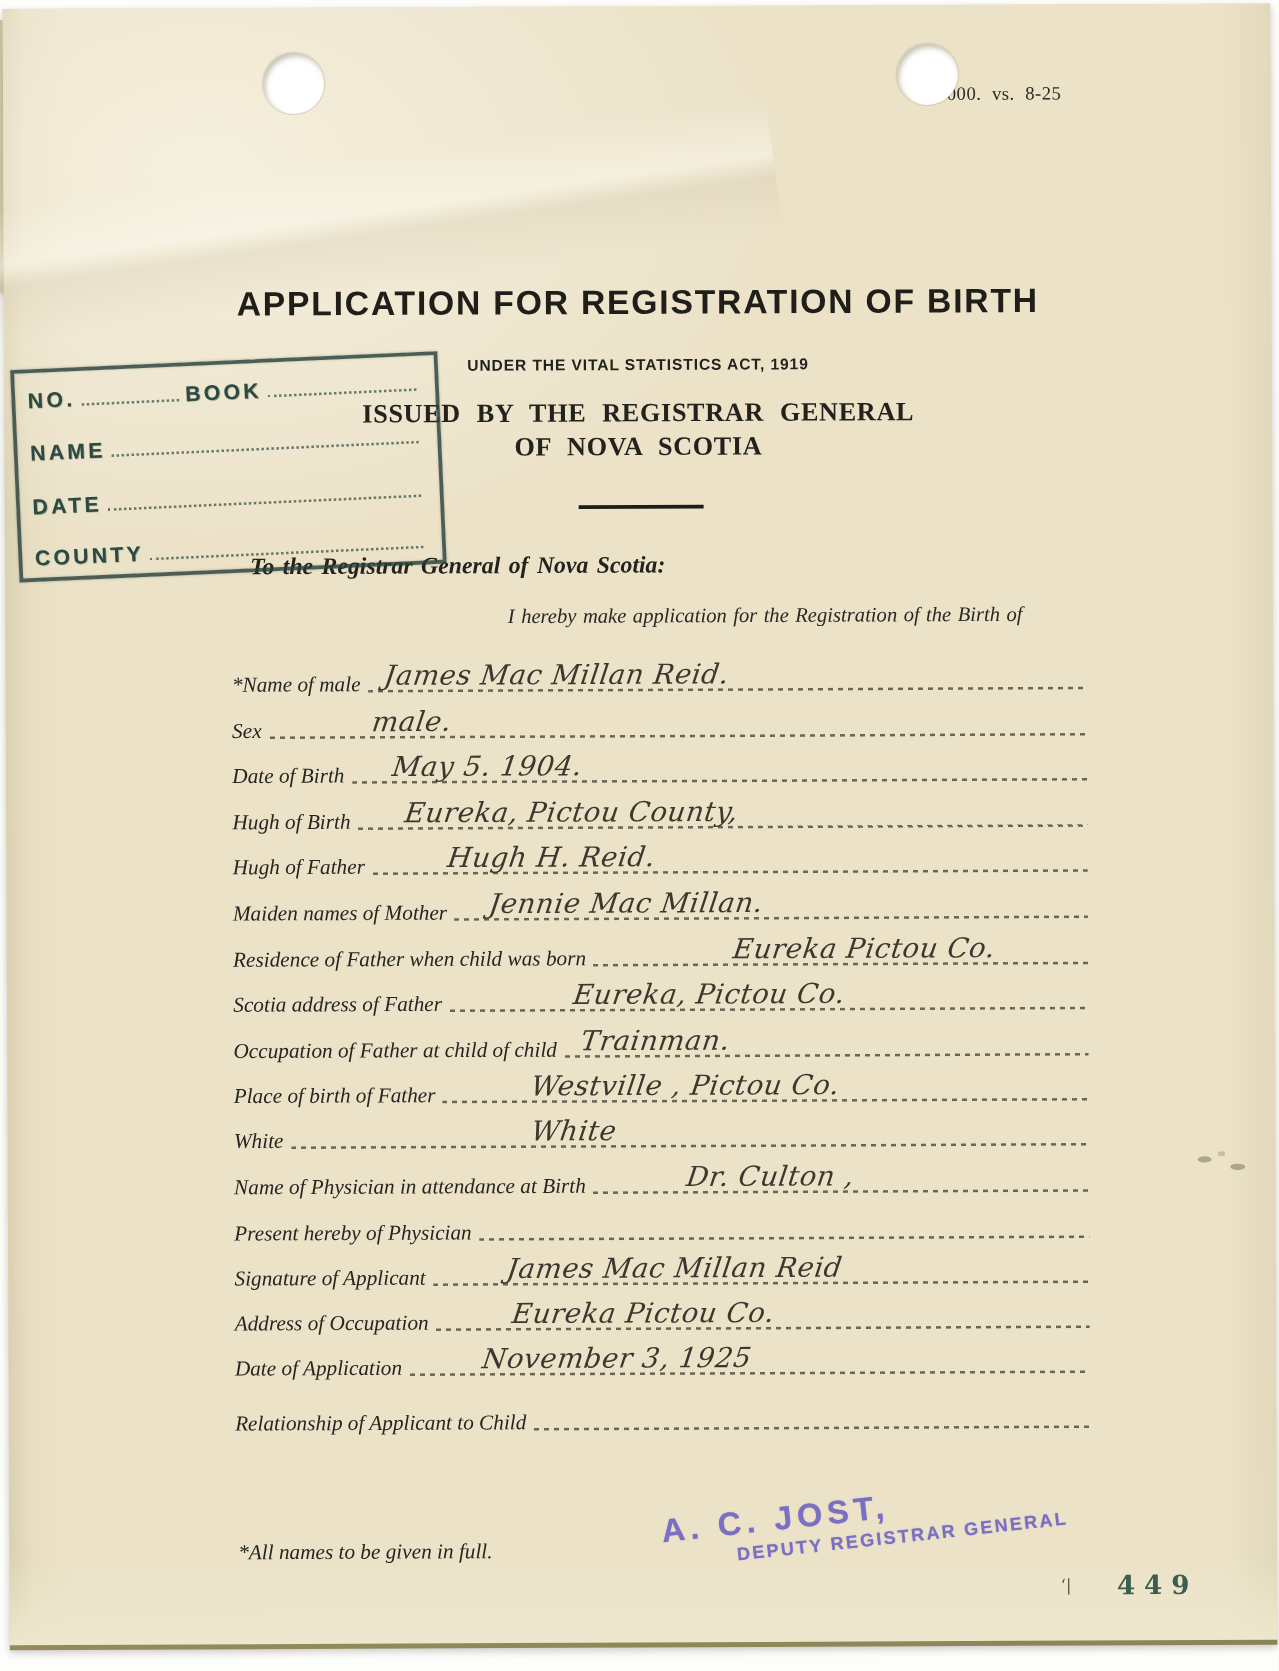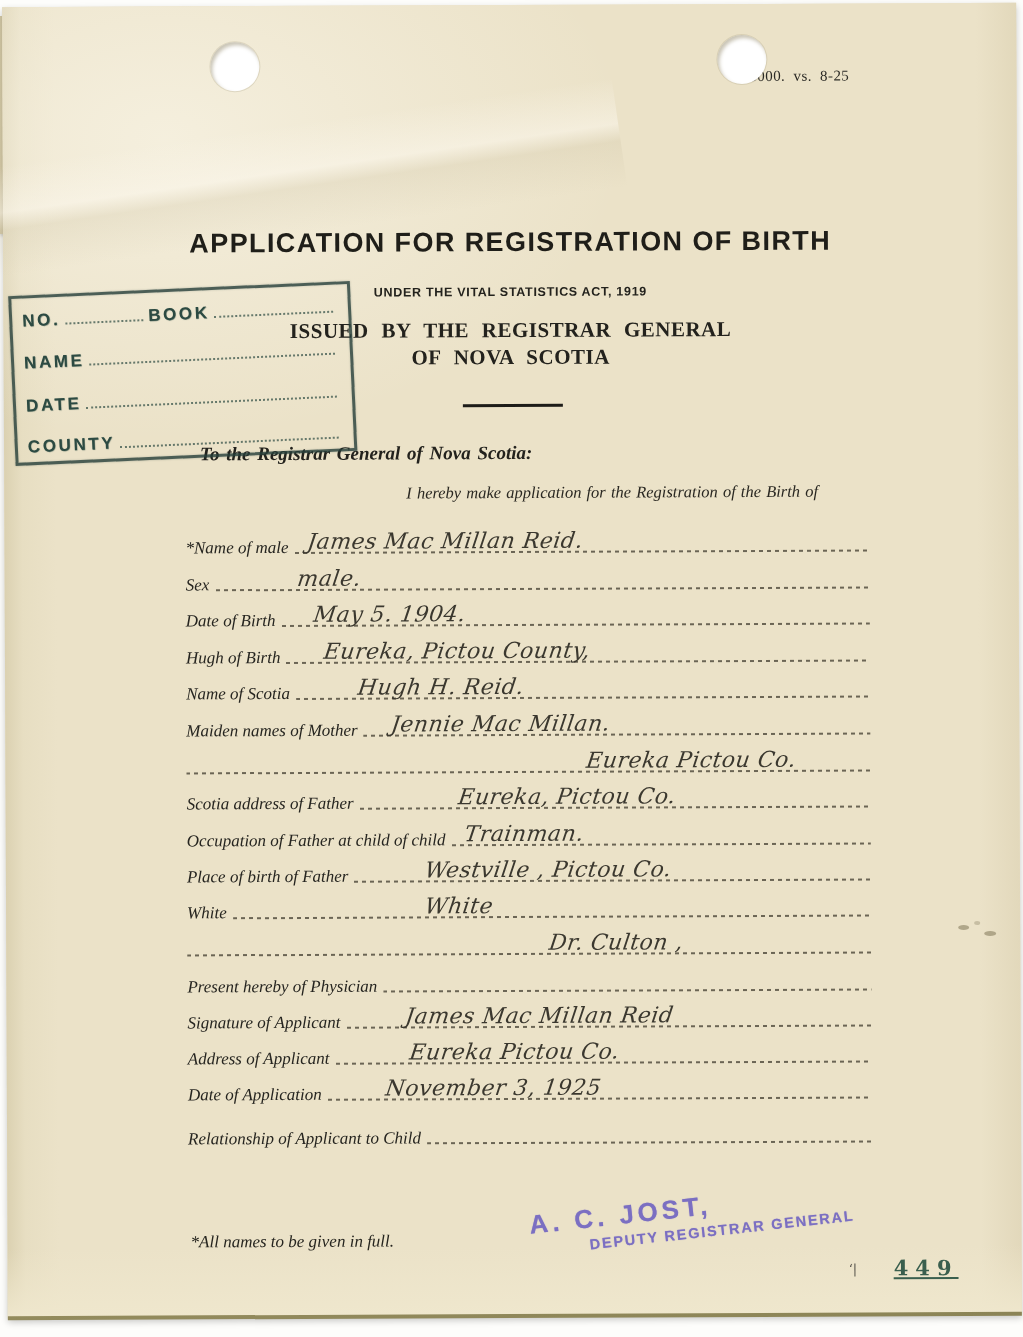--- a/index.html
+++ b/index.html
@@ -103,21 +103,21 @@
   .jost-stamp {
     position:absolute; left:522px; top:1190px; transform:rotate(-6deg);
     color:#7266c2; opacity:.92; z-index:3;
   }
   .jost1 { font:700 26px/1 "Liberation Sans", sans-serif; letter-spacing:4px;
     text-shadow:0 0 1px rgba(114,102,194,.65); }
   .jost2 { font:700 14.5px/1 "Liberation Sans", sans-serif; letter-spacing:1.8px;
     margin:6px 0 0 58px; text-shadow:0 0 1px rgba(114,102,194,.65); }
 
   .page-num { position:absolute; left:886px; top:1252px;
-    font:700 21px "DejaVu Serif", serif; letter-spacing:7px; color:#3a5f4e;text-decoration:underline; }
+    font:700 21px "DejaVu Serif", serif; letter-spacing:7px; color:#3a5f4e; }
   .page-mark { position:absolute; left:841px; top:1258px;
     font:13px "DejaVu Serif", serif; color:#55524a; }
 
   .smudge { position:absolute; border-radius:50%; background:rgba(128,118,88,.55); }
   .sm1 { left:952px; top:922px; width:11px; height:5px; }
   .sm2 { left:968px; top:918px; width:6px; height:4px; opacity:.6; }
   .sm3 { left:978px; top:928px; width:12px; height:5px; }
 </style>
 </head>
 <body>
@@ -176,30 +176,31 @@
       <span class="flabel">Date of Birth</span>
       <span class="fdots"></span>
       <span class="hand" style="left:128px">May 5.  1904.</span>
     </div>
     <div class="frow" style="top:628px">
       <span class="flabel">Hugh of Birth</span>
       <span class="fdots"></span>
       <span class="hand" style="left:138px">Eureka,  Pictou County,</span>
     </div>
     <div class="frow" style="top:664px">
-      <span class="flabel">Name of Scotia</span>
+      <span class="flabel">Hugh of Father</span>
       <span class="fdots"></span>
       <span class="hand" style="left:172px">Hugh  H.  Reid.</span>
     </div>
     <div class="frow" style="top:701px">
       <span class="flabel">Maiden names of Mother</span>
       <span class="fdots"></span>
       <span class="hand" style="left:205px">Jennie  Mac Millan.</span>
     </div>
     <div class="frow" style="top:738px">
+      <span class="flabel">Residence of Father when child was born</span>
       <span class="fdots"></span>
       <span class="hand" style="left:400px">Eureka   Pictou Co.</span>
     </div>
     <div class="frow" style="top:774px">
       <span class="flabel">Scotia address of Father</span>
       <span class="fdots"></span>
       <span class="hand" style="left:272px">Eureka,  Pictou Co.</span>
     </div>
     <div class="frow" style="top:811px">
       <span class="flabel">Occupation of Father at child of child</span>
@@ -210,34 +211,35 @@
       <span class="flabel">Place of birth of Father</span>
       <span class="fdots"></span>
       <span class="hand" style="left:238px">Westville ,  Pictou Co.</span>
     </div>
     <div class="frow" style="top:883px">
       <span class="flabel">White</span>
       <span class="fdots"></span>
       <span class="hand" style="left:238px">White</span>
     </div>
     <div class="frow" style="top:920px">
+      <span class="flabel">Name of Physician in attendance at Birth</span>
       <span class="fdots"></span>
       <span class="hand" style="left:362px">Dr.  Culton ,</span>
     </div>
     <div class="frow" style="top:957px">
       <span class="flabel">Present hereby of Physician</span>
       <span class="fdots"></span>
     </div>
     <div class="frow" style="top:993px">
       <span class="flabel">Signature of Applicant</span>
       <span class="fdots"></span>
       <span class="hand" style="left:218px">James Mac Millan Reid</span>
     </div>
     <div class="frow" style="top:1029px">
-      <span class="flabel">Address of Applicant</span>
+      <span class="flabel">Address of Occupation</span>
       <span class="fdots"></span>
       <span class="hand" style="left:222px">Eureka  Pictou Co.</span>
     </div>
     <div class="frow" style="top:1065px">
       <span class="flabel">Date of Application</span>
       <span class="fdots"></span>
       <span class="hand" style="left:198px">November 3,  1925</span>
     </div>
     <div class="frow" style="top:1109px">
       <span class="flabel">Relationship of Applicant to Child</span>

